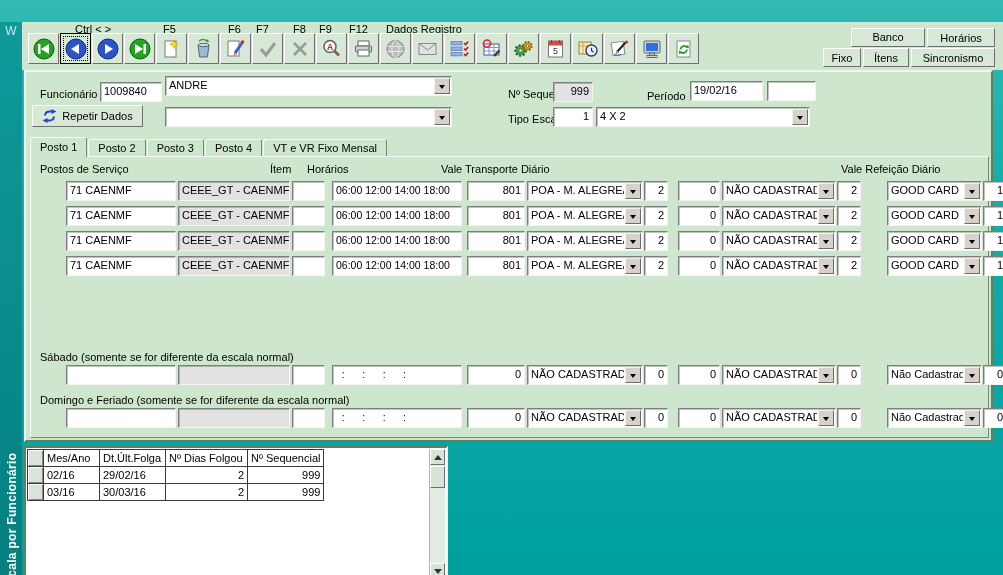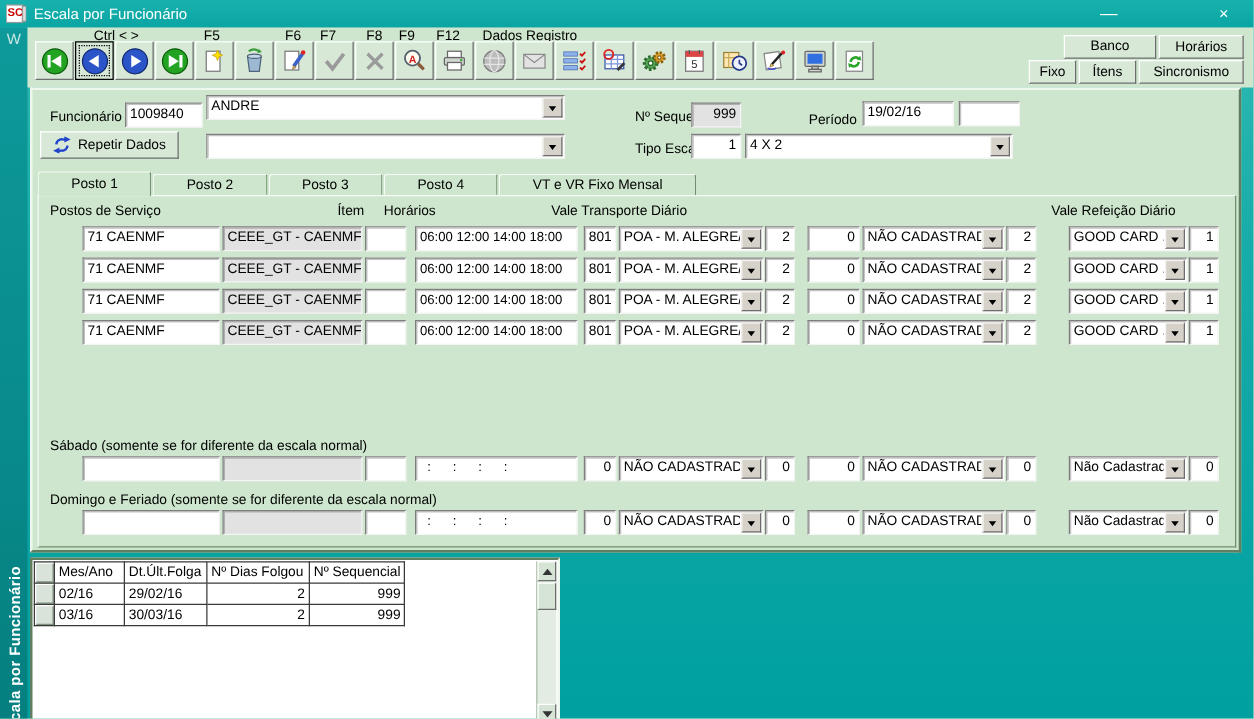--- a/index.html
+++ b/index.html
@@ -52,31 +52,31 @@
   .ctxt { flex:1; line-height:17px; padding:0 3px; overflow:hidden; white-space:nowrap; }
   .carrow { width:16px; flex:none; background:#d6d2ca; border:1px solid; margin:1px;
             border-color:#f4f2ee #6c6c6c #6c6c6c #f4f2ee; display:flex; align-items:center; justify-content:center; }
   .carrow i { width:0; height:0; border:3px solid transparent; border-top:4px solid #000; margin-top:4px; }
   .pbtn { position:absolute; height:22px; background:#d7e8d7; border:1px solid;
           border-color:#ffffff #6e6e6e #6e6e6e #ffffff; display:flex; align-items:center; justify-content:center; gap:5px; font-size:11px; }
 
   
   .tabs { position:absolute; left:4px; top:64px; height:20px; display:flex; align-items:flex-end; z-index:2; }
   .tab { background:#cde6cd; border:1px solid; border-color:#f6fbf6 #6f8f6f #6f8f6f #f6fbf6;
-         border-bottom:none; border-radius:3px 3px 0 0; height:17px; line-height:16px; padding:0 26px; margin-right:1px; }
+         border-bottom:none; border-radius:3px 3px 0 0; height:17px; line-height:16px; padding:0 9px; margin-right:1px; }
   .tab.active { height:20px; line-height:19px; margin-bottom:-1px; z-index:3; }
   .tabpage { position:absolute; left:4px; top:84px; width:959px; height:282px; background:#cde6cd;
              border:1px solid; border-color:#f6fbf6 #6f8f6f #6f8f6f #f6fbf6; }
   .ghead { position:absolute; white-space:nowrap; }
 
   
   .prow { position:absolute; left:9px; height:20px; display:flex;margin-left:26px; }
   .prow .fld, .prow .combo { position:relative; flex:none; }
   .c1{width:110px} .c2{width:112px; margin-left:2px} .c3{width:33px; margin-left:2px}
-  .c4{width:130px; margin-left:7px; font-size:10.5px} .c5{width:26px; margin-left:5px}
+  .c4{width:130px; margin-left:7px; font-size:10.5px} .c5{width:58px; margin-left:5px}
   .c6{width:116px; margin-left:2px} .c7{width:24px; margin-left:1px}
   .c8{width:42px; margin-left:10px} .c9{width:114px; margin-left:2px} .c10{width:24px; margin-left:1px}
   .c11{width:95px; margin-left:26px} .c12{width:24px; margin-left:1px}
 
   
   .bpanel { position:absolute; left:24px; top:446px; width:424px; height:136px; background:#fff;
             border:2px solid; border-color:#5f7f60 #eef7ee #eef7ee #5f7f60; }
   .btable { border-collapse:collapse; position:absolute; left:1px; top:1px; }
   .btable th, .btable td { border:1px solid #3a3a3a; height:17px; padding:0 3px; font-weight:normal;
                            font-size:11px; text-align:left; background:#fff; white-space:nowrap; }
@@ -92,30 +92,20 @@
   .tri-up{width:0;height:0;border:4px solid transparent;border-bottom:5px solid #333;margin-top:-4px}
   .tri-down{width:0;height:0;border:4px solid transparent;border-top:5px solid #333;margin-bottom:-4px}
   .thumb { position:absolute; left:0; top:17px; width:15px; height:22px; background:#d6e4d6;
            border:1px solid; border-color:#fff #6e6e6e #6e6e6e #fff; }
 </style>
 </head>
 <body>
 
 <div class="win">
 
-  <div class="titlebar">
-    <svg width="16" height="16">
-        <rect x="0" y="1" width="13" height="14" fill="#fff" stroke="#999"></rect>
-        <text x="1" y="10" font-size="9" font-weight="bold" fill="#c00">SC</text>
-        <rect x="13" y="2" width="3" height="12" fill="#e0e0e0" stroke="#999"></rect>
-      </svg>
-    <span class="title">Escala por Funcionário</span>
-    <span class="wbtn min">—</span>
-    <span class="wbtn close">×</span>
-  </div>
 
   <div class="side">
     <span class="wmark">W</span>
     <span class="vlabel">Escala por Funcionário</span>
   </div>
 
   <div class="toolzone">
     <span class="klabel" style="left:53px">Ctrl &lt; &gt;</span>
     <span class="klabel" style="left:141px">F5</span>
     <span class="klabel" style="left:206px">F6</span>

